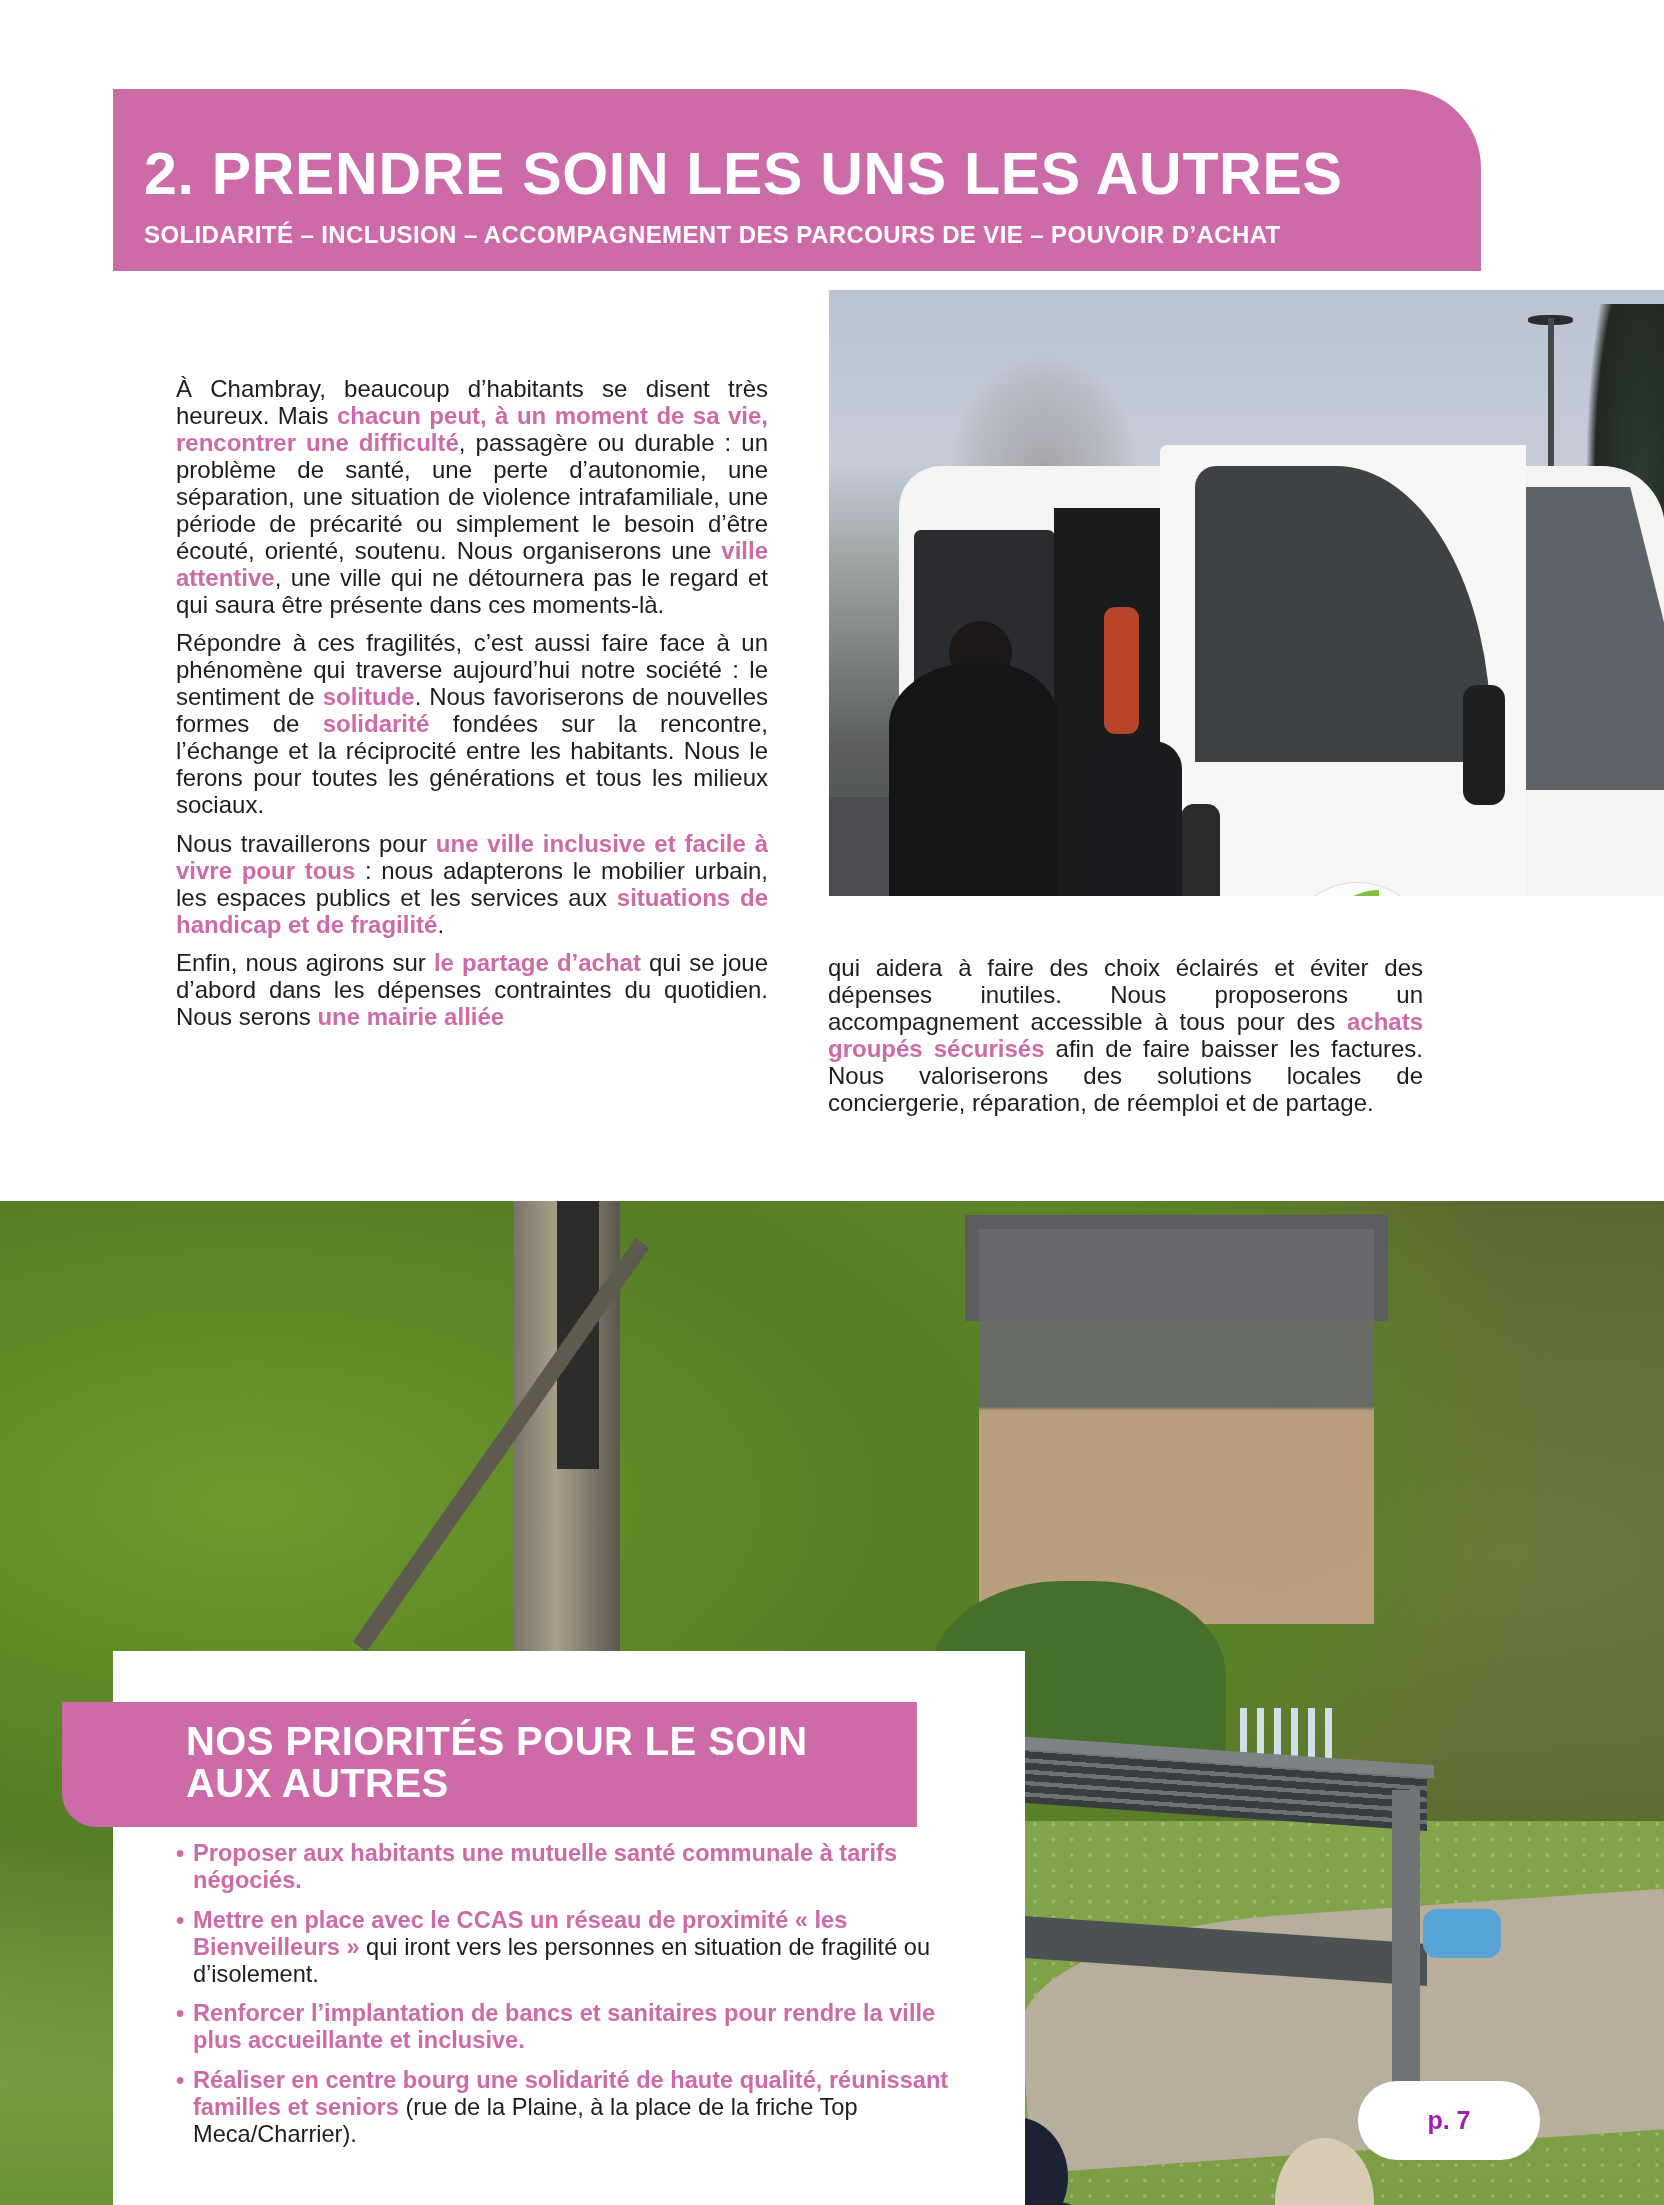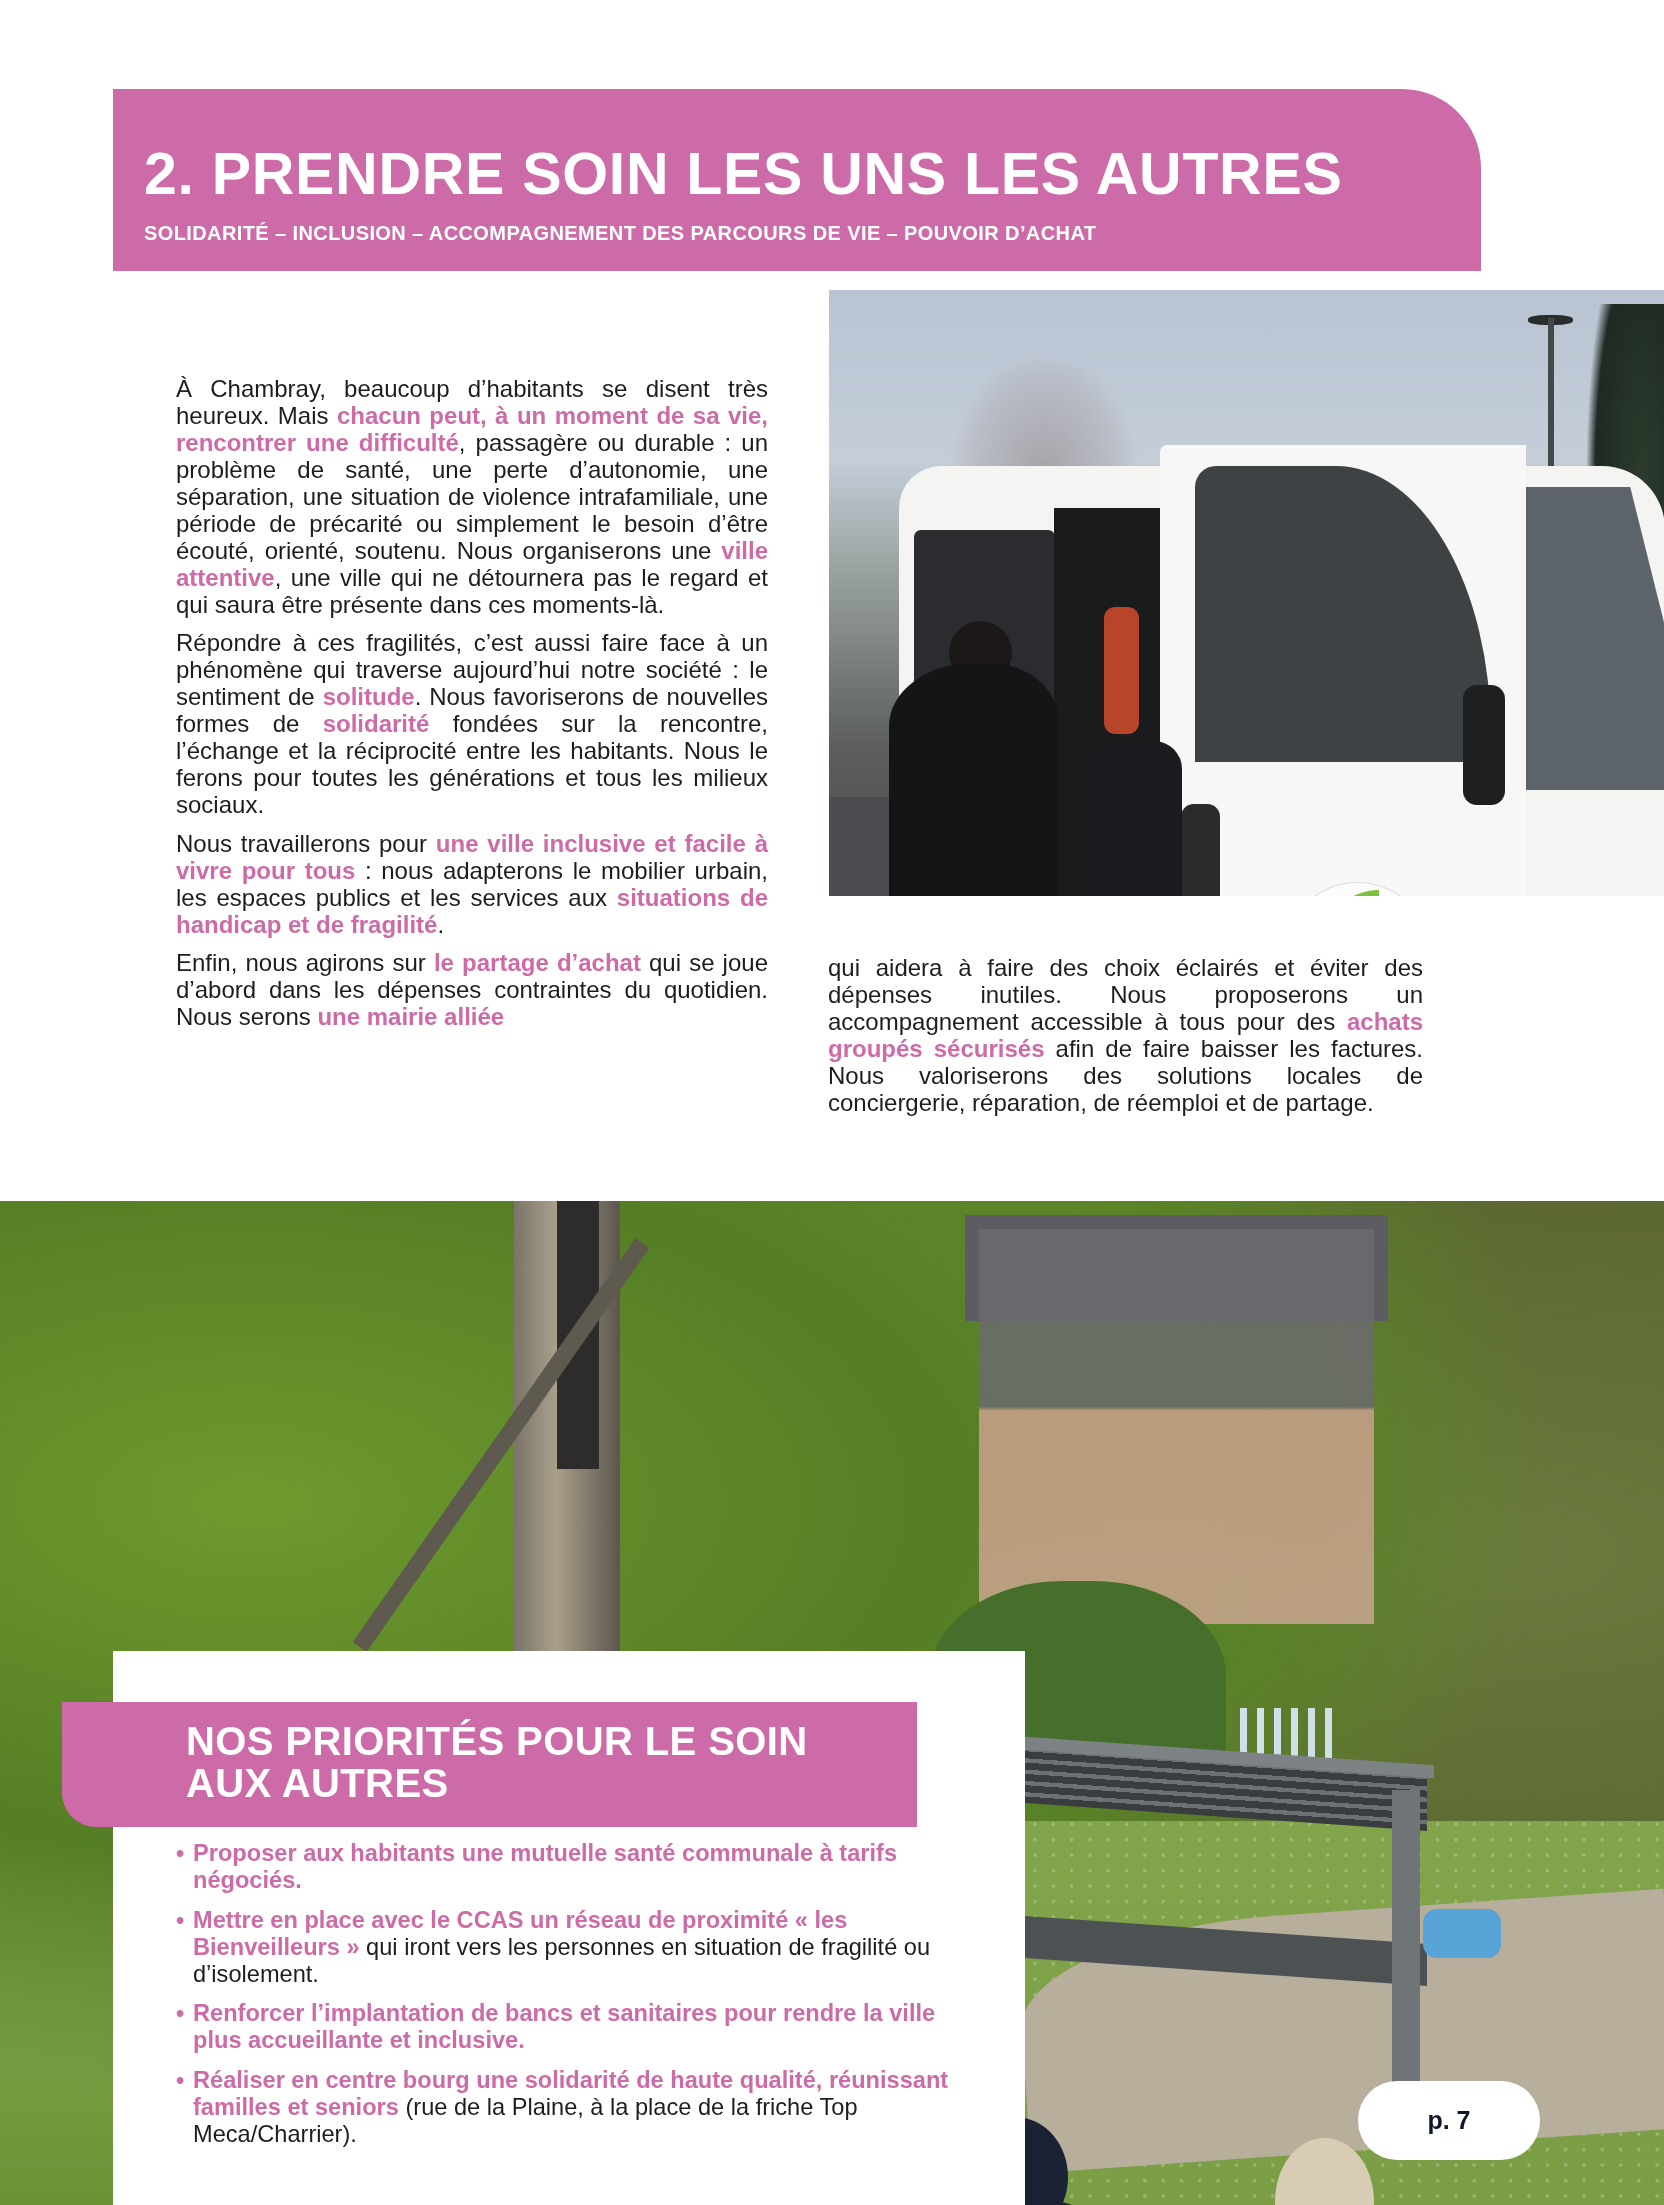--- a/index.html
+++ b/index.html
@@ -14,21 +14,21 @@
     background: #cd6ba8; border-top-right-radius: 79px;
   }
   .header-title {
     position: absolute; left: 31px; top: 56px;
     font-family: "Liberation Sans", sans-serif; font-weight: 700;
     font-size: 59px; color: #fff; letter-spacing: 0.7px; line-height: 1; white-space: nowrap;
   }
   .header-subtitle {
     position: absolute; left: 31px; top: 134px;
     font-family: "Liberation Sans", sans-serif; font-weight: 700;
-    font-size: 20px; color: #fff; letter-spacing: 0.4px; line-height: 1; white-space: nowrap;
+    font-size: 24px; color: #fff; letter-spacing: 0.4px; line-height: 1; white-space: nowrap;
   }
 
   
   .col {
     position: absolute; font-size: 24px; line-height: 27px; color: #1d1d1b;
     text-align: justify; hyphens: manual;
   }
   .col-left { left: 176px; top: 354px; width: 592px; margin-top: 21px; }
   .col-right { left: 828px; top: 931px; width: 595px; margin-top: 23px; }
   .col p { margin-bottom: 11.3px; }
@@ -126,21 +126,21 @@
   }
   .priorities-list li .bullet {
     position: absolute; left: 0; top: 0; color: #cd6ba8; font-weight: 700;
   }
   .priorities-list li .lead { color: #cd6ba8; font-weight: 700; }
 
   
   .page-badge {
     position: absolute; left: 1358px; top: 2081px; width: 182px; height: 79px; background: #ffffff;
     border-radius: 39px; display: flex; align-items: center; justify-content: center;
-    font-family: "Liberation Sans", sans-serif; font-weight: 700; font-size: 25px; color: #0f172a;
+    font-family: "Liberation Sans", sans-serif; font-weight: 700; font-size: 25px; color: #a21caf;
   }
 </style>
 </head>
 <body>
 
 <div class="header-band">
   <div class="header-title">2. PRENDRE SOIN LES UNS LES AUTRES</div>
   <div class="header-subtitle">SOLIDARITÉ – INCLUSION – ACCOMPAGNEMENT DES PARCOURS DE VIE – POUVOIR D’ACHAT</div>
 </div>
 

